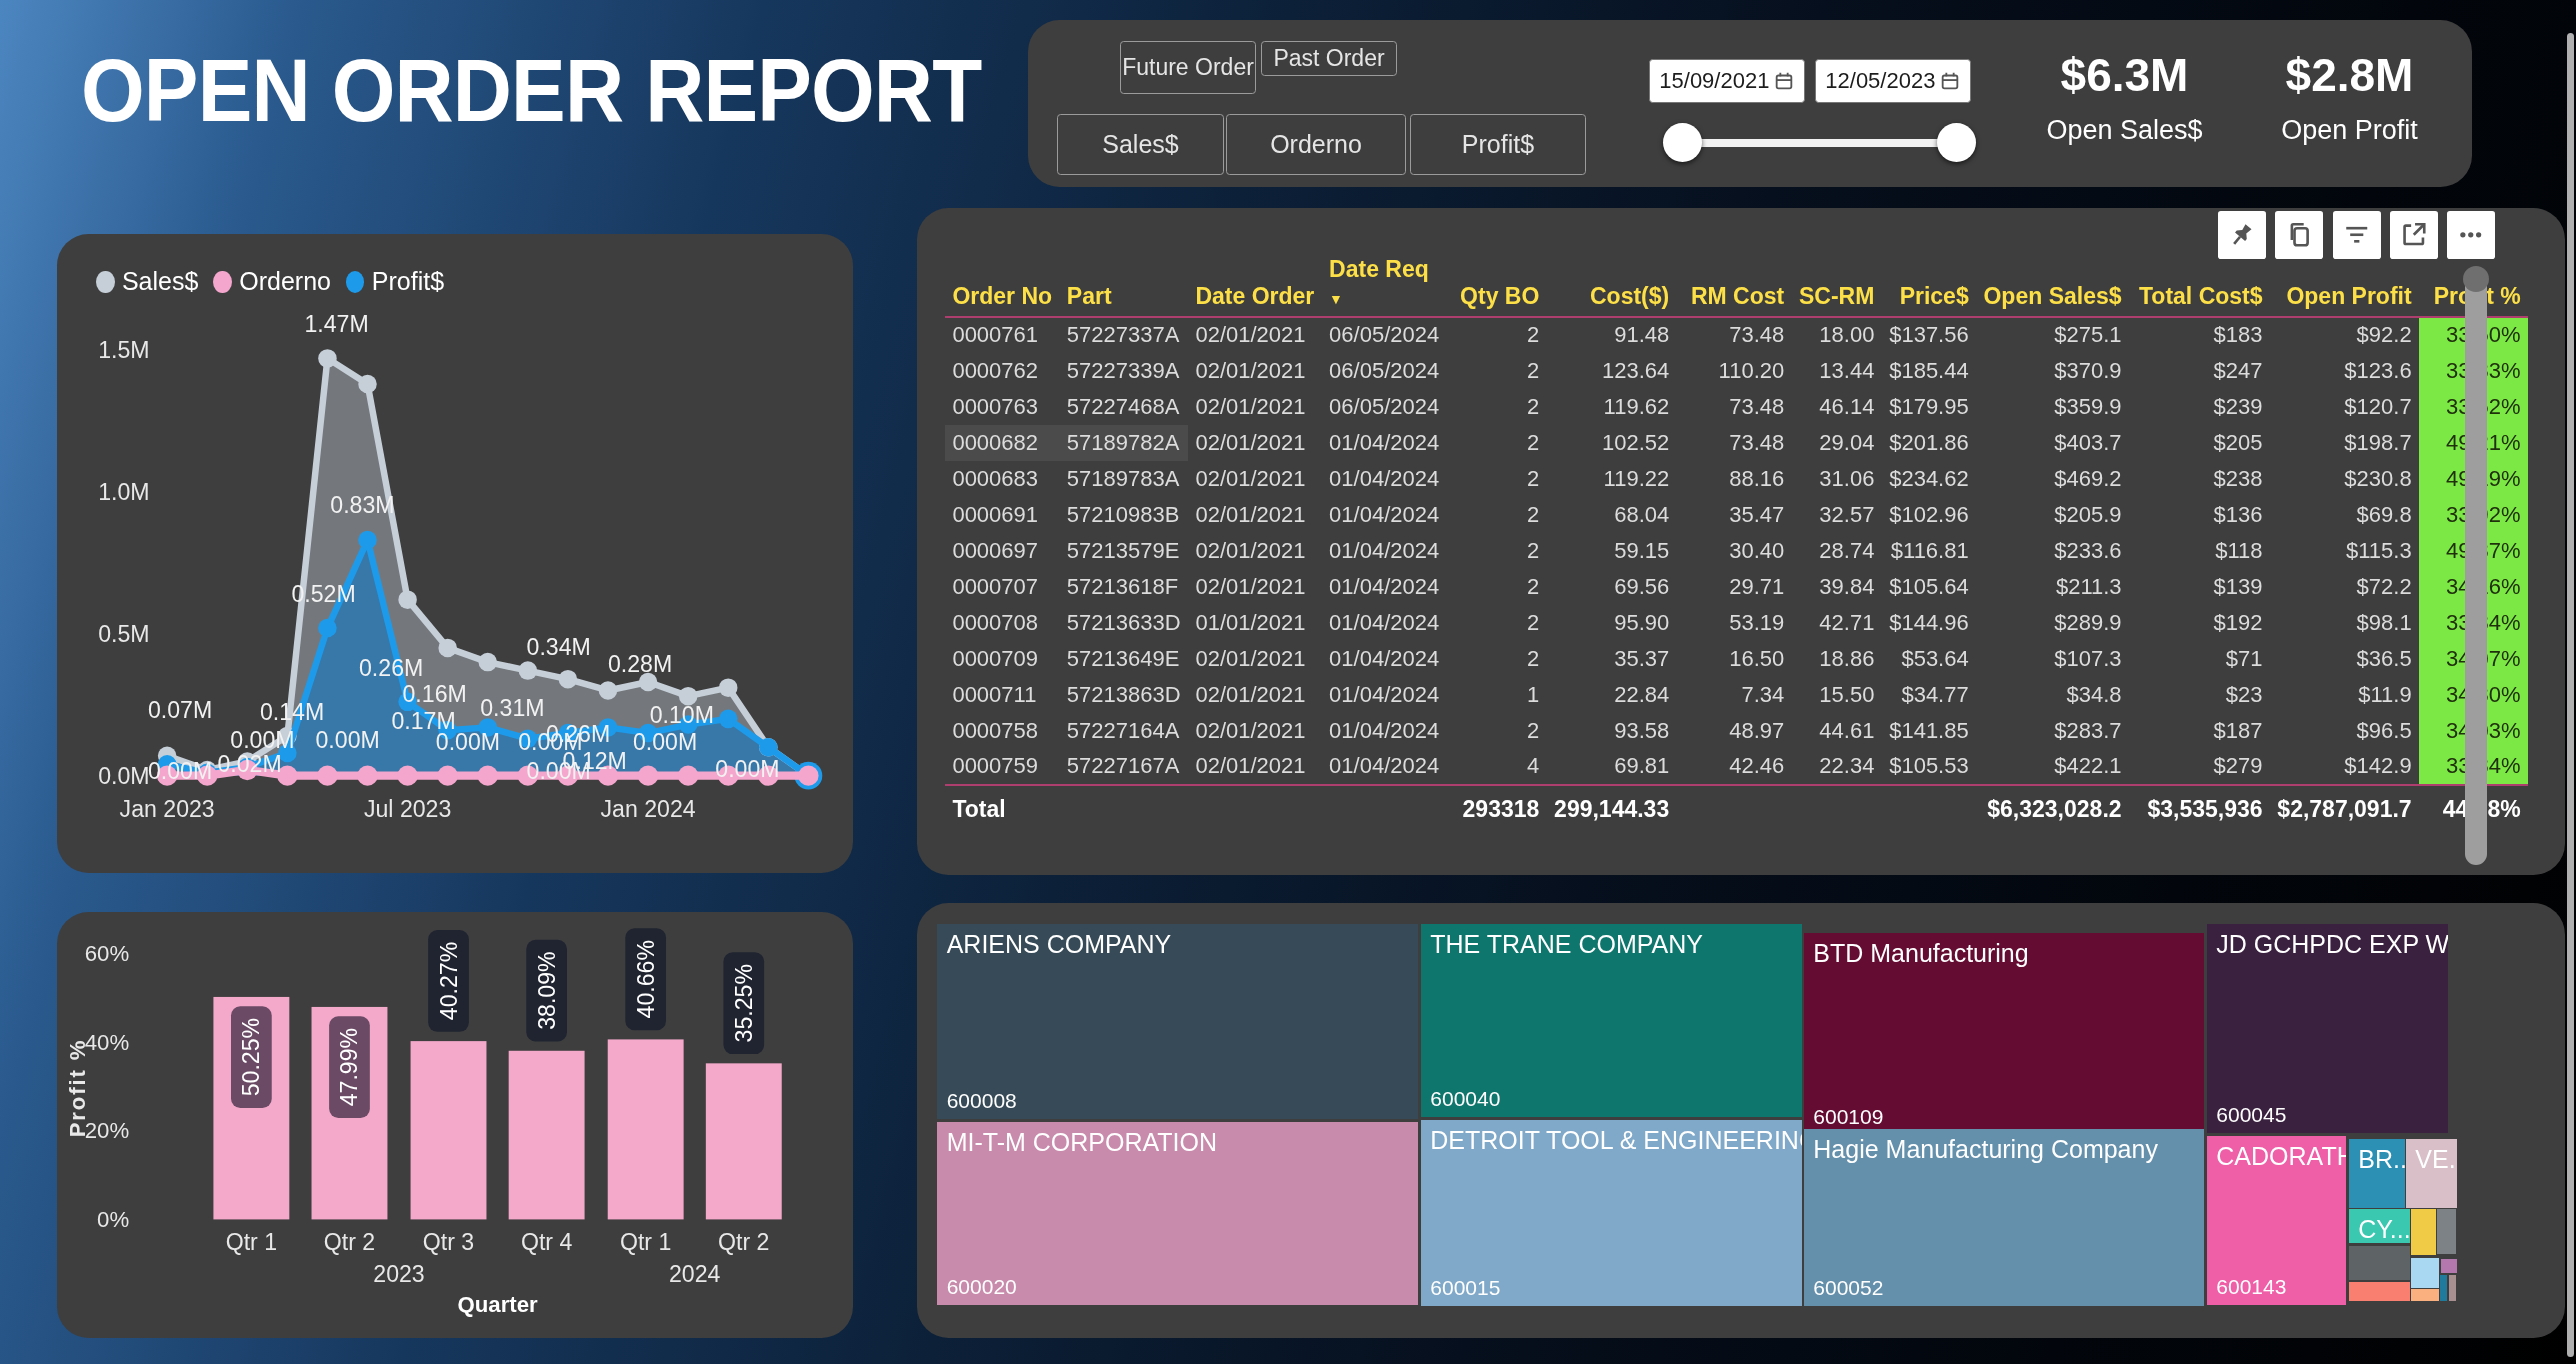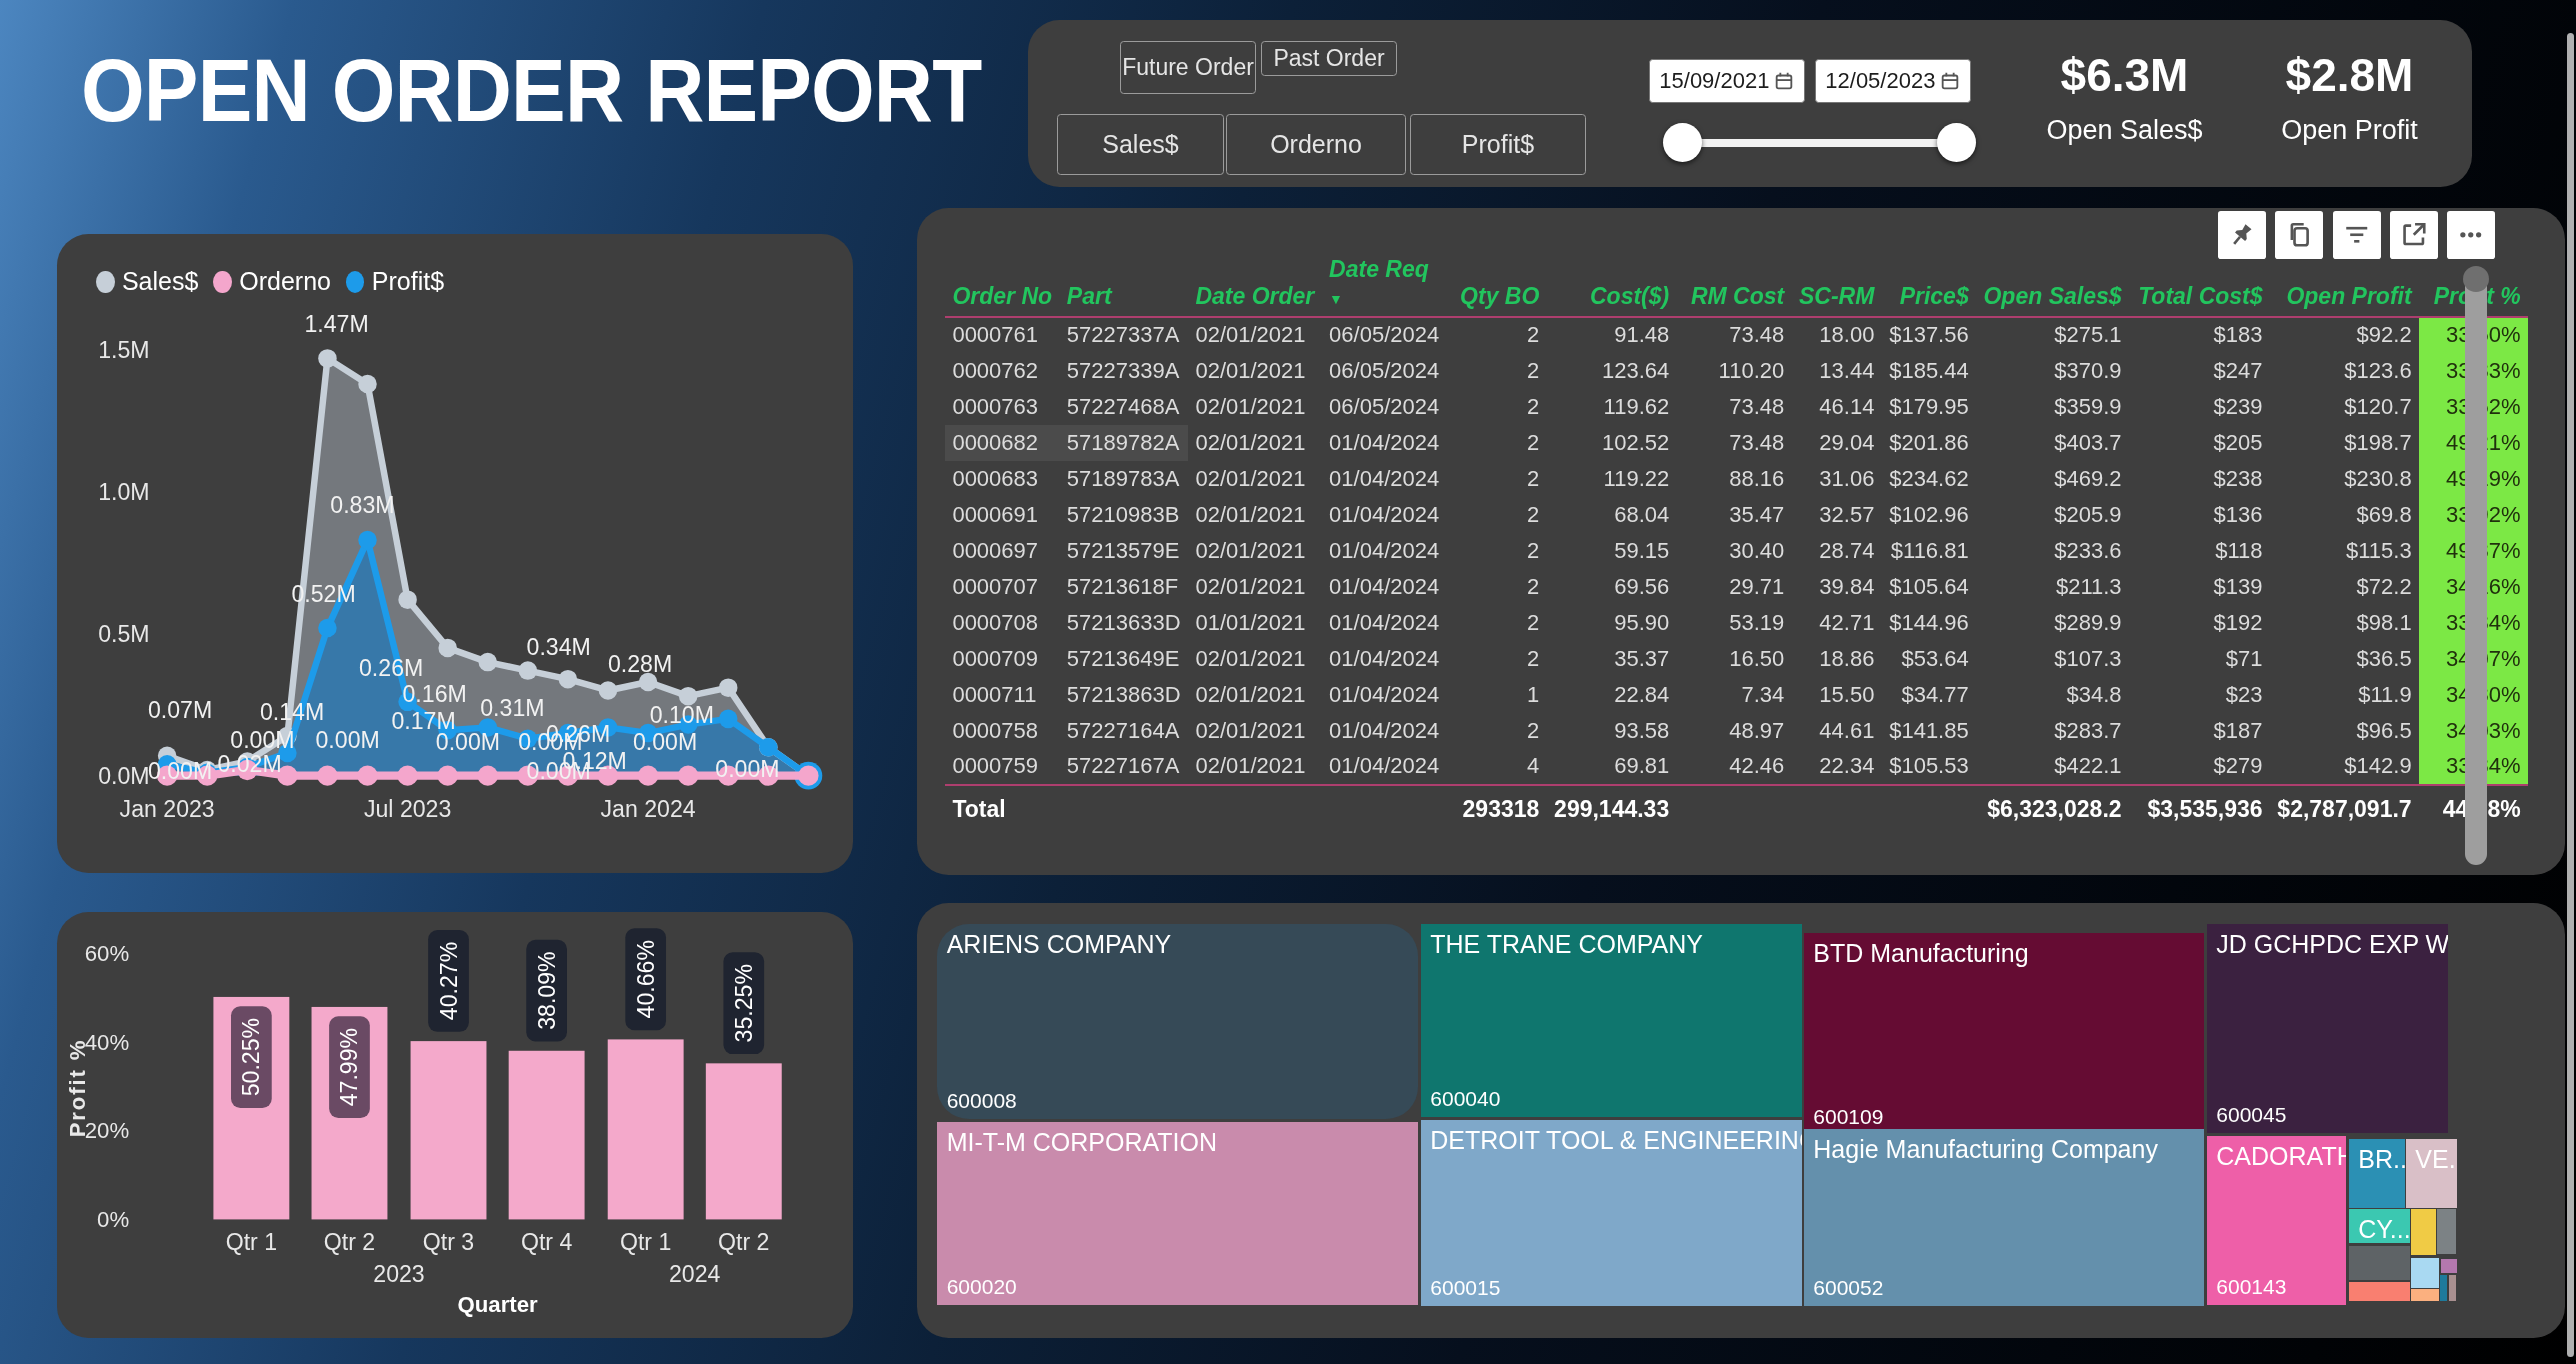--- a/index.html
+++ b/index.html
@@ -19,21 +19,21 @@
     box-shadow:0 1.9px 5.6px rgba(0,0,0,.6);cursor:pointer;}
   .kpi{position:absolute;text-align:center;color:#fff;width:333px;}
   .kpi .v{font-size:46px;font-weight:600;}
   .kpi .l{font-size:27px;margin-top:13px;}
   
   .legend{position:absolute;left:39px;top:33px;display:flex;gap:15px;align-items:center;}
   .legend .li{display:flex;align-items:center;gap:7.4px;color:#fff;font-size:25px;}
   .legend .dot{width:18.5px;height:22px;border-radius:50%;}
   
   .ttable{position:absolute;left:28px;top:48px;border-collapse:collapse;table-layout:fixed;}
-  .ttable th{color:#22c55e;font-weight:700;font-size:23px;padding:0 7.4px 5.6px 7.4px;vertical-align:bottom;white-space:nowrap;font-style:italic;}
+  .ttable th{color:#fde047;font-weight:700;font-size:23px;padding:0 7.4px 5.6px 7.4px;vertical-align:bottom;white-space:nowrap;}
   .ttable td{color:#dcdcdc;font-size:22px;padding:0 7.4px;white-space:nowrap;overflow:hidden;height:36px;}
   .ttable thead tr{border-bottom:2.8px solid #ae3e6e;height:59px;}
   .ttable .al{text-align:left;} .ttable .ar{text-align:right;}
   .ttable td.pct{background:#7ce845;color:#20300d;}
   .ttable tr.hl td:nth-child(-n+2){background:#4b4b4b;}
   .ttable tfoot tr{border-top:2.8px solid #ae3e6e;}
   .ttable tfoot td{color:#fff;font-weight:700;font-size:23px;height:48px;}
   .vscroll{position:absolute;width:22px;border-radius:11px;background:#9e9e9e;}
   .vscroll .cap{position:absolute;left:-1.9px;top:-1.9px;width:26px;height:26px;border-radius:50%;background:#6f6f6f;}
   .toolbar{position:absolute;display:flex;gap:9.3px;}
@@ -535,21 +535,21 @@
         <text x="742" y="98.38750000000002" fill="#fff" font-size="25" text-anchor="middle" dominant-baseline="central" transform="rotate(-90 742 98.38750000000002)">35.25%</text>
         <text x="742" y="365" fill="#e8e8e8" font-size="25" text-anchor="middle">Qtr 2</text>
         <text x="369.5" y="400" fill="#e8e8e8" font-size="25" text-anchor="middle">2023</text>
         <text x="689" y="400" fill="#e8e8e8" font-size="25" text-anchor="middle">2024</text>
         <text x="476" y="432" fill="#fff" font-size="24" font-weight="bold" text-anchor="middle">Quarter</text>
       </svg>
   </div>
 
   <div class="card" style="left:917px;top:903px;width:1648px;height:435px;">
     <div id="treemap">
-        <div class="tile" style="left: 20.4px; top: 21px; width: 481px; height: 195px; background: rgb(54, 74, 87); border-radius: 32px;">
+        <div class="tile" style="left: 20.4px; top: 21px; width: 481px; height: 195px; background: rgb(54, 74, 87);">
           <div class="nm">ARIENS COMPANY</div>
           <div class="cd">600008</div>
         </div>
         <div class="tile" style="left: 20.4px; top: 219px; width: 481px; height: 183px; background: rgb(201, 139, 172);">
           <div class="nm">MI-T-M CORPORATION</div>
           <div class="cd">600020</div>
         </div>
         <div class="tile" style="left: 504px; top: 21px; width: 381px; height: 193px; background: #0f766e;">
           <div class="nm">THE TRANE COMPANY</div>
           <div class="cd">600040</div>

